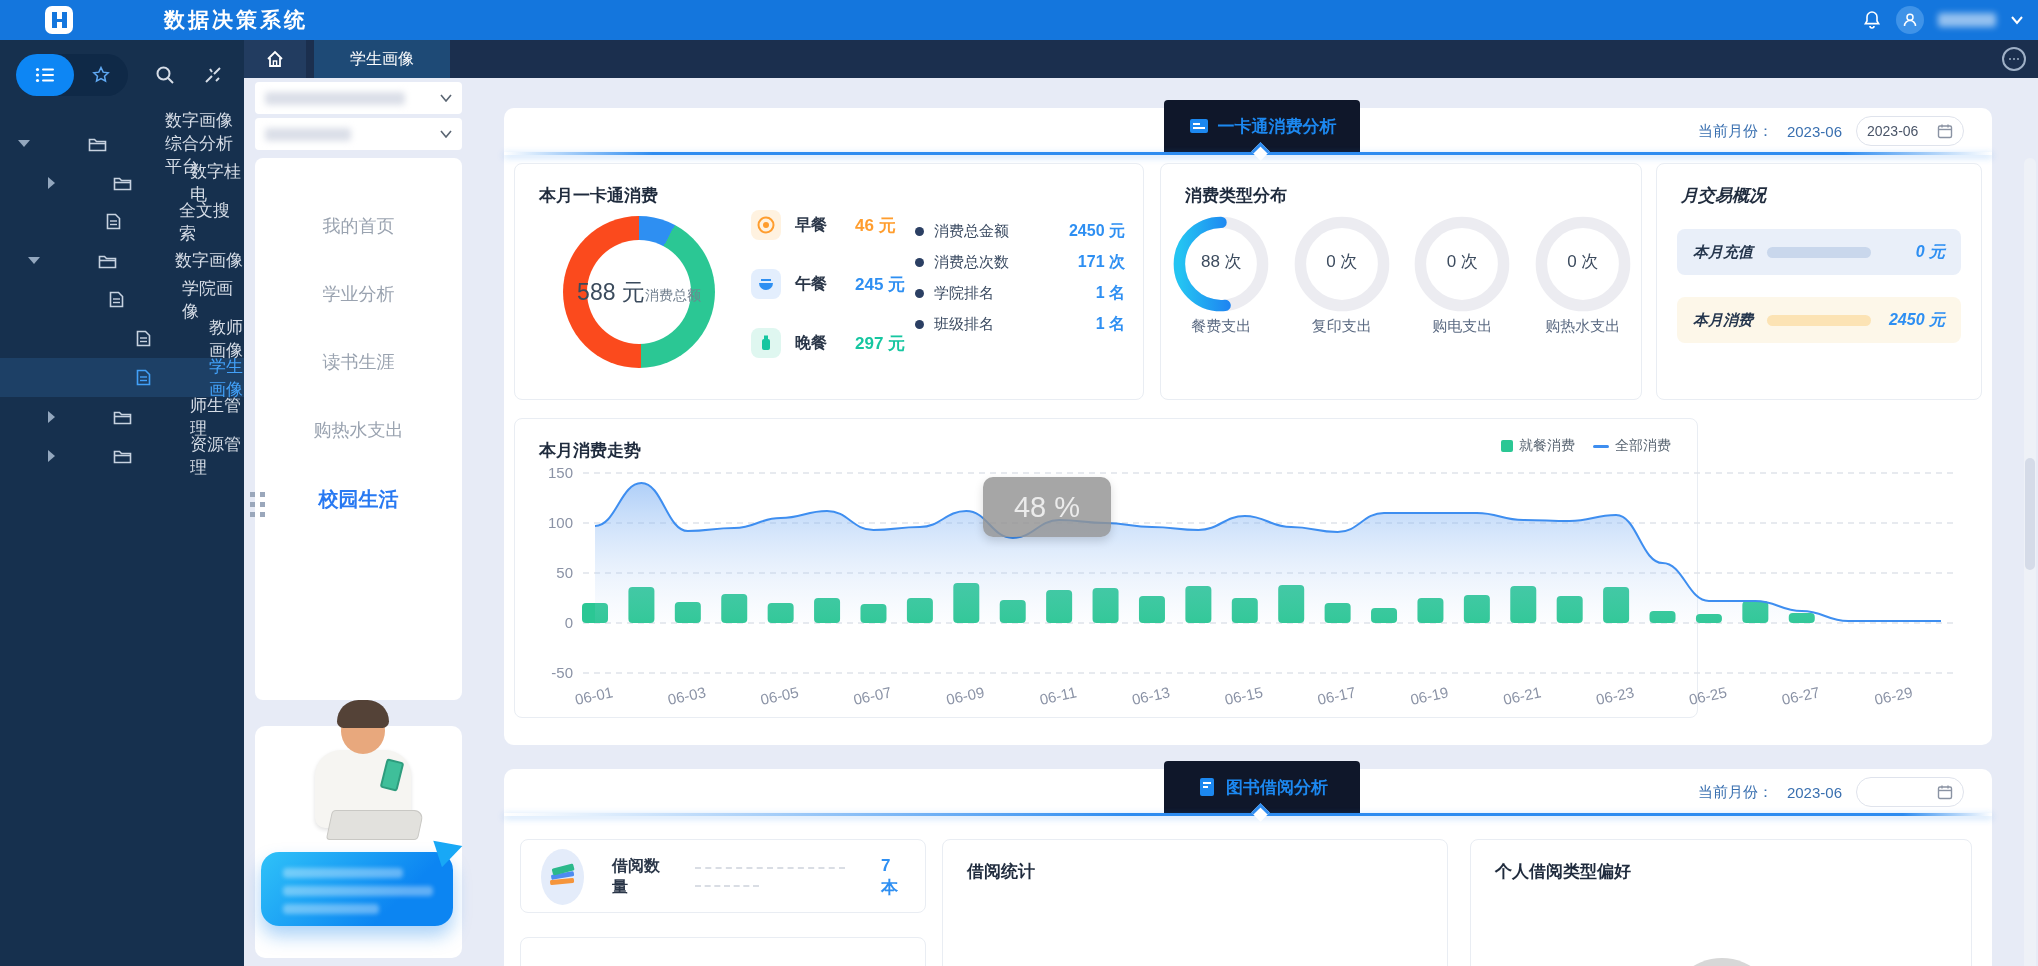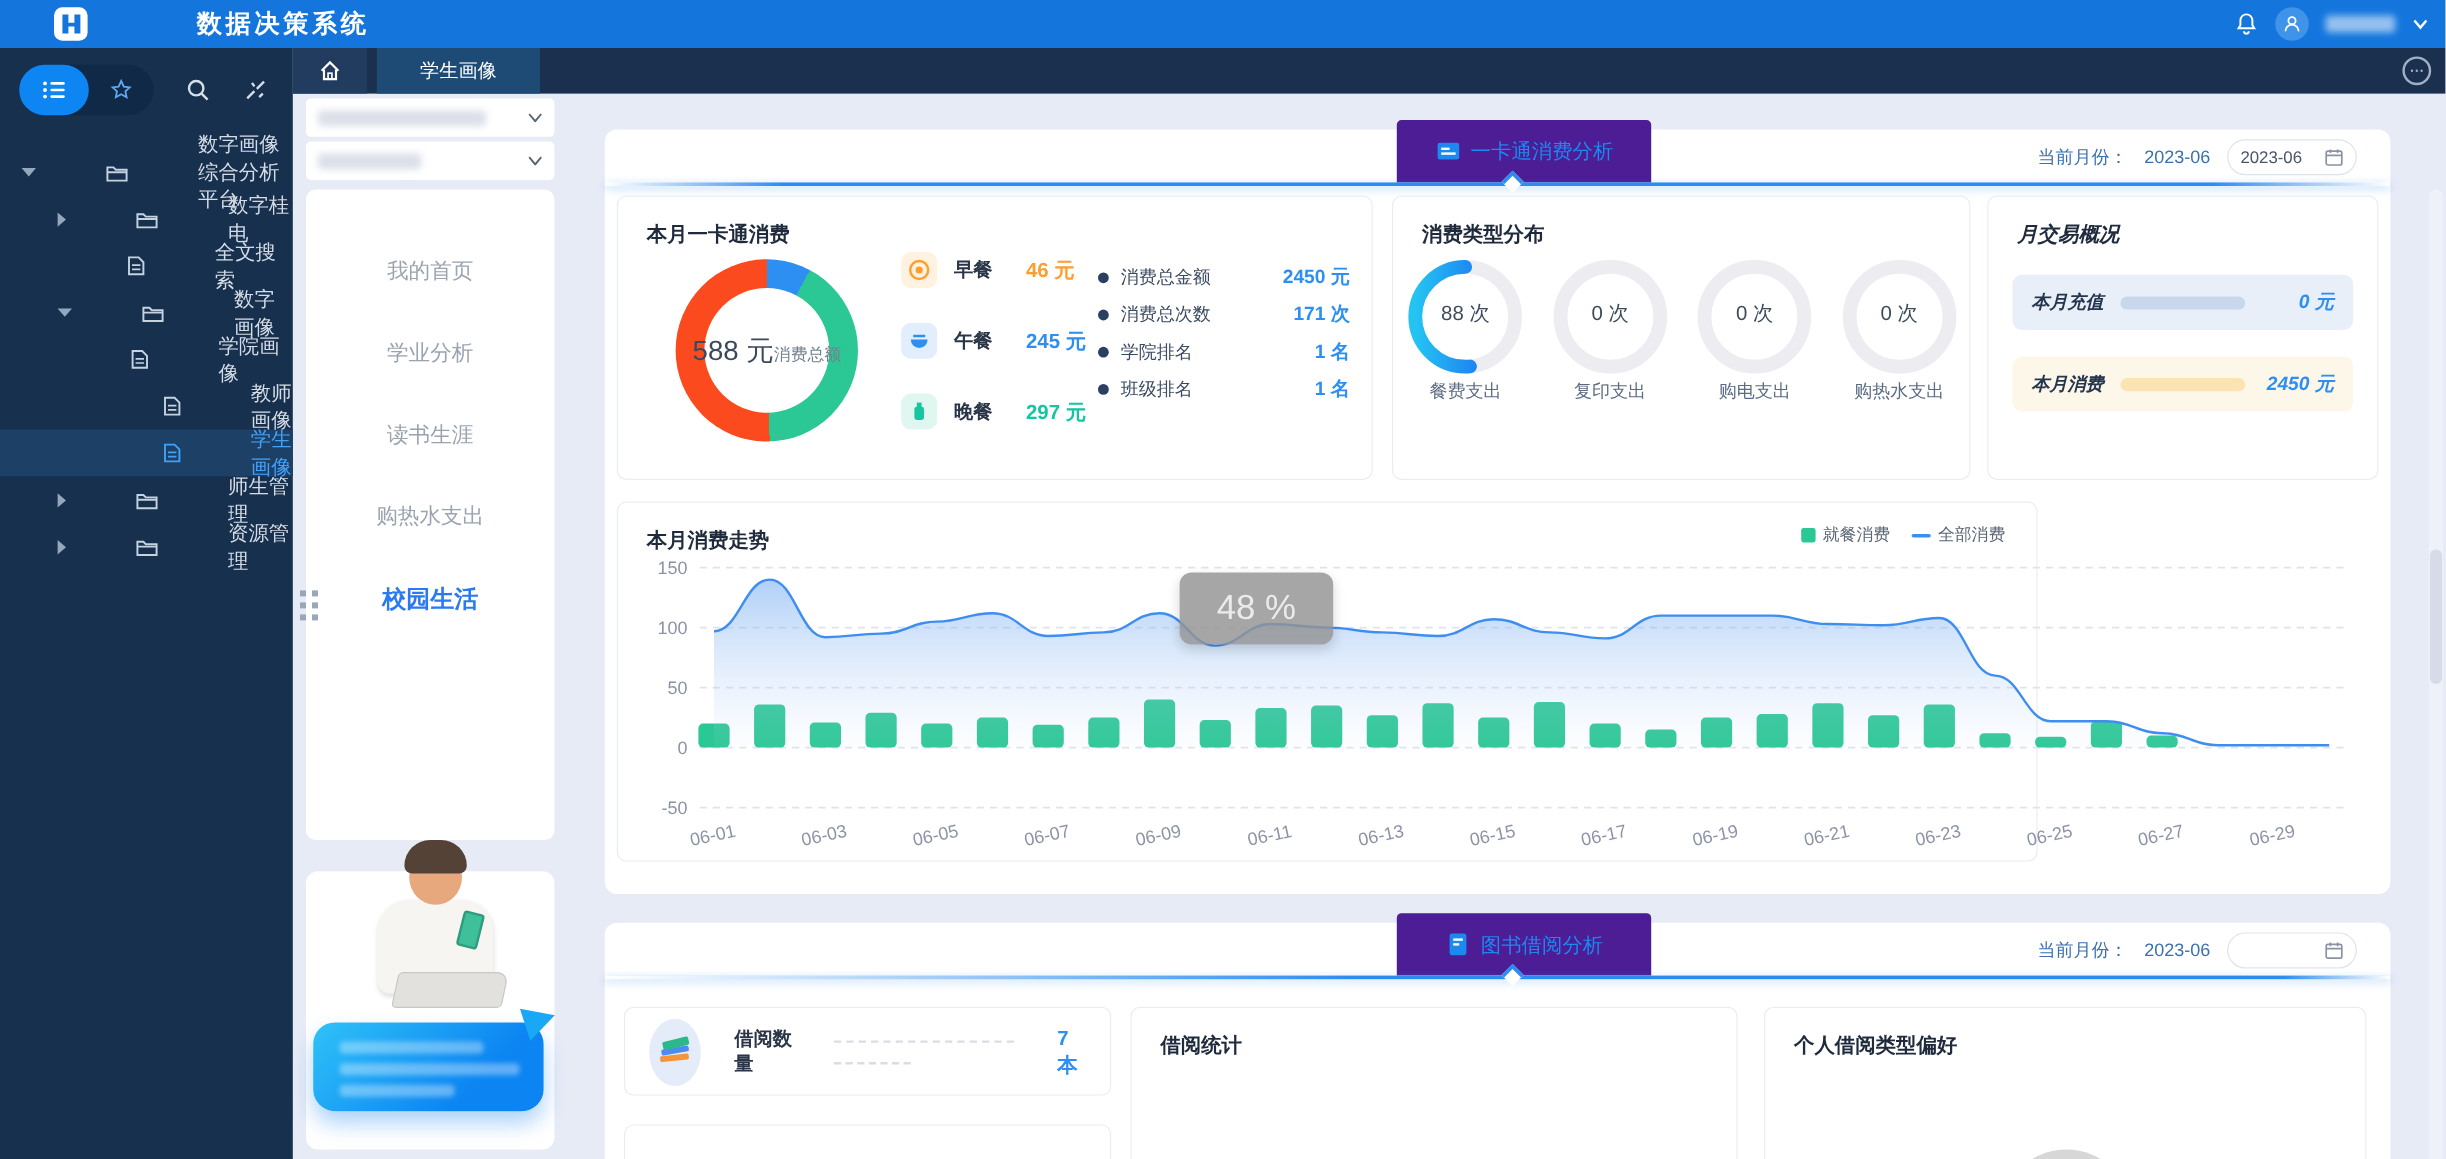--- a/index.html
+++ b/index.html
@@ -70,22 +70,22 @@
     border-left:26px solid #18A8F6; border-top:14px solid transparent; border-bottom:14px solid transparent; transform:rotate(-18deg); }
   .banner .b-line { position:absolute; left:22px; height:10px; background:rgba(255,255,255,.35); border-radius:4px; filter:blur(2px); }
 
   
   .main-scroll { position:absolute; left:222px; top:0; width:1540px; height:888px; }
   .panel { position:absolute; left:38px; width:1488px; background:#fff; border-radius:10px; }
   .panel1 { top:30px; height:637px; }
   .panel2 { top:691px; height:280px; }
 
   .section-head { position:relative; height:46px; }
-  .section-tab { position:absolute; left:660px; top:-8px; width:212px; height:52px; background:#4c1d95; border-radius:4px 4px 0 0;
-    display:flex; align-items:center; justify-content:center; gap:8px; color:#1C88F0; font-size:17px; font-weight:normal; cursor:pointer; }
+  .section-tab { position:absolute; left:660px; top:-8px; width:196px; height:52px; background:#0f172a; border-radius:4px 4px 0 0;
+    display:flex; align-items:center; justify-content:center; gap:8px; color:#1C88F0; font-size:17px; font-weight:bold; cursor:pointer; }
   .head-line { position:absolute; left:0; right:0; top:44px; height:3px;
     background:linear-gradient(90deg,rgba(46,140,240,0),#2E8CF0 10%,#2E8CF0 90%,rgba(46,140,240,0));
     box-shadow:0 2px 7px rgba(46,140,240,.4); }
   .head-line.fade-left { background:linear-gradient(90deg,rgba(46,140,240,0) 0%,#2E8CF0 42%,#2E8CF0 94%,rgba(46,140,240,0)); }
   .head-caret { position:absolute; left:750px; top:37px; width:13px; height:13px; background:#fff;
     border-left:3px solid #2E8CF0; border-top:3px solid #2E8CF0; transform:rotate(45deg); z-index:3; }
   .month-row { position:absolute; right:28px; top:8px; display:flex; align-items:center; gap:14px; }
   .month-label { color:#3A70B0; font-size:15px; }
   .month-value { color:#3A70B0; font-size:15px; }
   .date-input { width:108px; height:30px; border:1px solid #DFE3EC; border-radius:15px; background:#fff;
@@ -247,21 +247,21 @@
           <span class="caret caret-none"></span>
           <span class="t-ico">
             <svg width="15" height="17" viewBox="0 0 15 17">
               <path d="M1.5 1.5 h8 l4 4 v10 h-12 Z" fill="none" stroke="#C7D2E0" stroke-width="1.6"></path>
               <line x1="4" y1="8" x2="11" y2="8" stroke="#C7D2E0" stroke-width="1.4"></line>
               <line x1="4" y1="11.5" x2="11" y2="11.5" stroke="#C7D2E0" stroke-width="1.4"></line>
             </svg>
           </span>
           <span>全文搜索</span>
         </div>
-        <div class="tree-row" style="padding-left: 48px;">
+        <div class="tree-row" style="padding-left: 28px;">
           <span class="caret caret-down"></span>
           <span class="t-ico">
             <svg width="19" height="16" viewBox="0 0 19 16">
               <path d="M1.5 3.5 h5 l2 2 h9 v9 h-16 Z" fill="none" stroke="#C7D2E0" stroke-width="1.6"></path>
               <line x1="1.5" y1="7.5" x2="17.5" y2="7.5" stroke="#C7D2E0" stroke-width="1.6"></line>
             </svg>
           </span>
           <span>数字画像</span>
         </div>
         <div class="tree-row" style="padding-left: 51px;">

